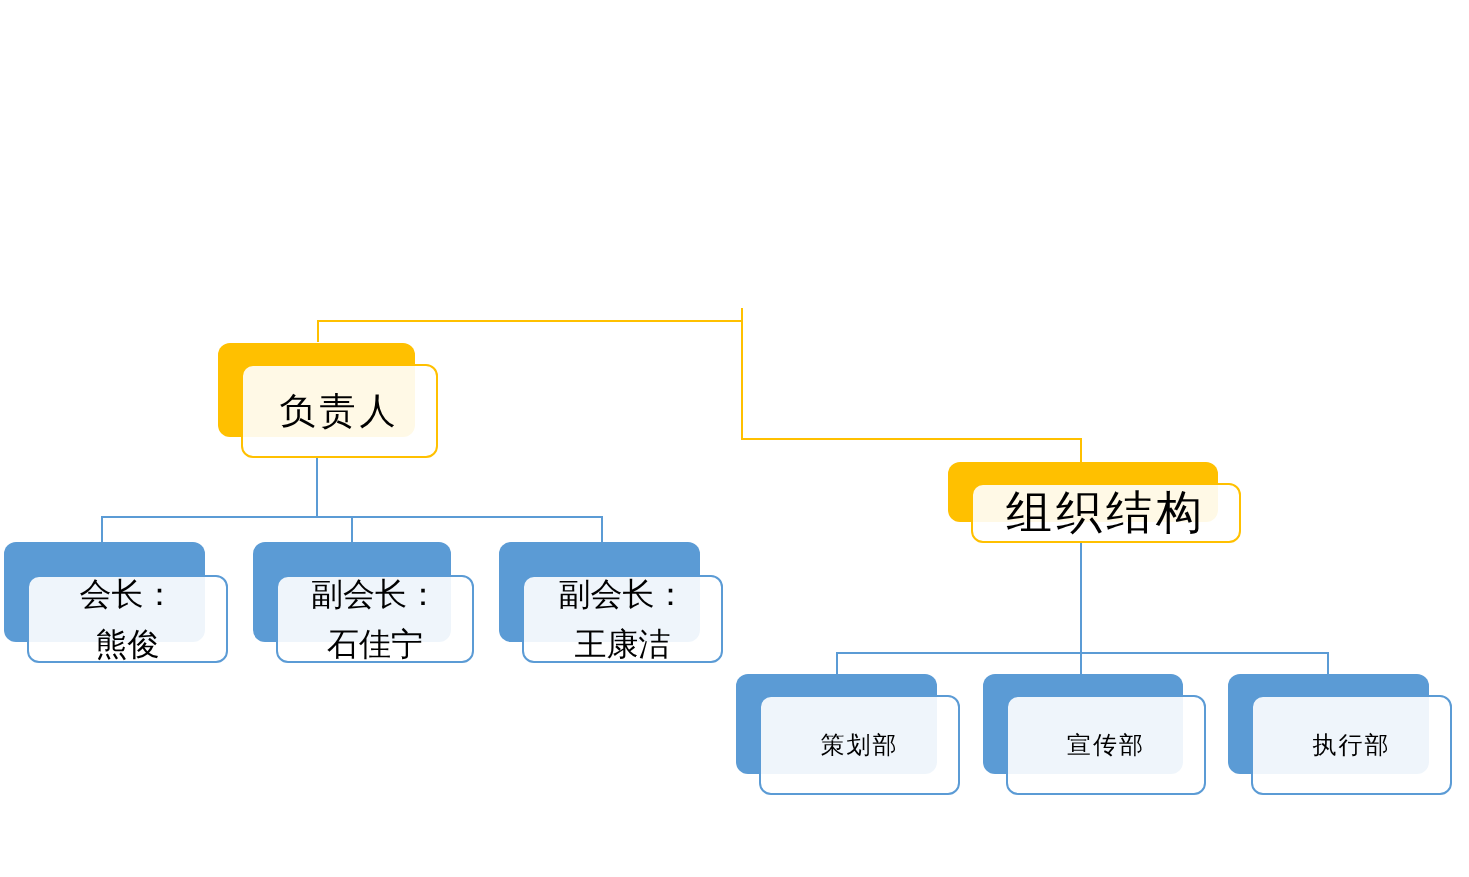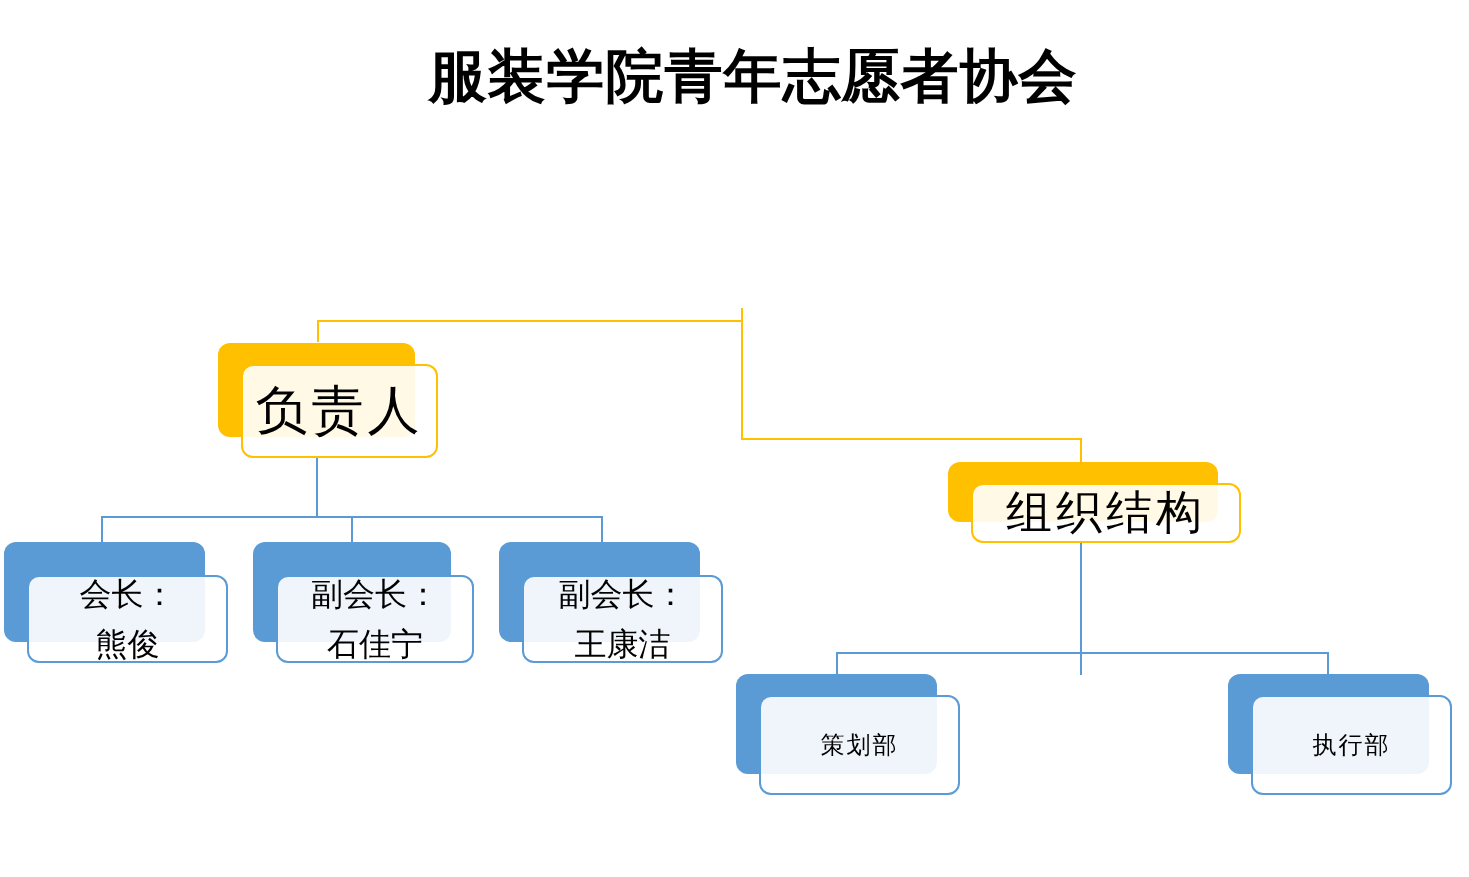--- a/index.html
+++ b/index.html
@@ -35,31 +35,30 @@
   }
   .orange .back{background:var(--accent-orange);}
   .orange .face{border-color:var(--accent-orange);}
   .yellow .back{background:var(--accent-yellow);}
   .yellow .face{border-color:var(--accent-yellow);}
   .blue   .back{background:var(--accent-blue);}
   .blue   .face{border-color:var(--accent-blue);}
 
   .n-root .face{font-size:50px;letter-spacing:6px;border-radius:14px;}
   .n-root .back{border-radius:14px;}
-  .n-leaders .face{font-size:52px;letter-spacing:4px;}
+  .n-leaders .face{font-size:36px;letter-spacing:4px;}
   .n-depts .face{font-size:46px;letter-spacing:4px;}
   .leaf .face{font-size:32px;line-height:50px;margin-top:12px;}
   .dept .face{font-size:24px;letter-spacing:2px;}
 </style>
 </head>
 <body>
 
 <div class="canvas">
 
-  <div class="chart-title">服装学院青年志愿者协会</div>
 
   <svg class="connectors" width="1469" height="877">
 
     <polyline class="yellow-line" points="742,308 742,321 318,321 318,342"></polyline>
     <polyline class="yellow-line" points="742,320 742,439 1081,439 1081,462"></polyline>
 
     <line class="blue-line" x1="317" y1="458" x2="317" y2="518"></line>
     <polyline class="blue-line" points="102,543 102,517 602,517 602,543"></polyline>
     <line class="blue-line" x1="352" y1="517" x2="352" y2="543"></line>
 
@@ -106,20 +105,26 @@
     </div>
   </div>
 
   <div class="node blue dept" style="left:759px;top:695px;width:201px;height:100px">
     <div class="back"></div>
     <div class="face">
       <span>策划部</span>
     </div>
   </div>
 
+  <div class="node blue dept" style="left:1006px;top:695px;width:200px;height:100px">
+    <div class="back"></div>
+    <div class="face">
+      <span>宣传部</span>
+    </div>
+  </div>
 
   <div class="node blue dept" style="left:1251px;top:695px;width:201px;height:100px">
     <div class="back"></div>
     <div class="face">
       <span>执行部</span>
     </div>
   </div>
 
 </div>
 

